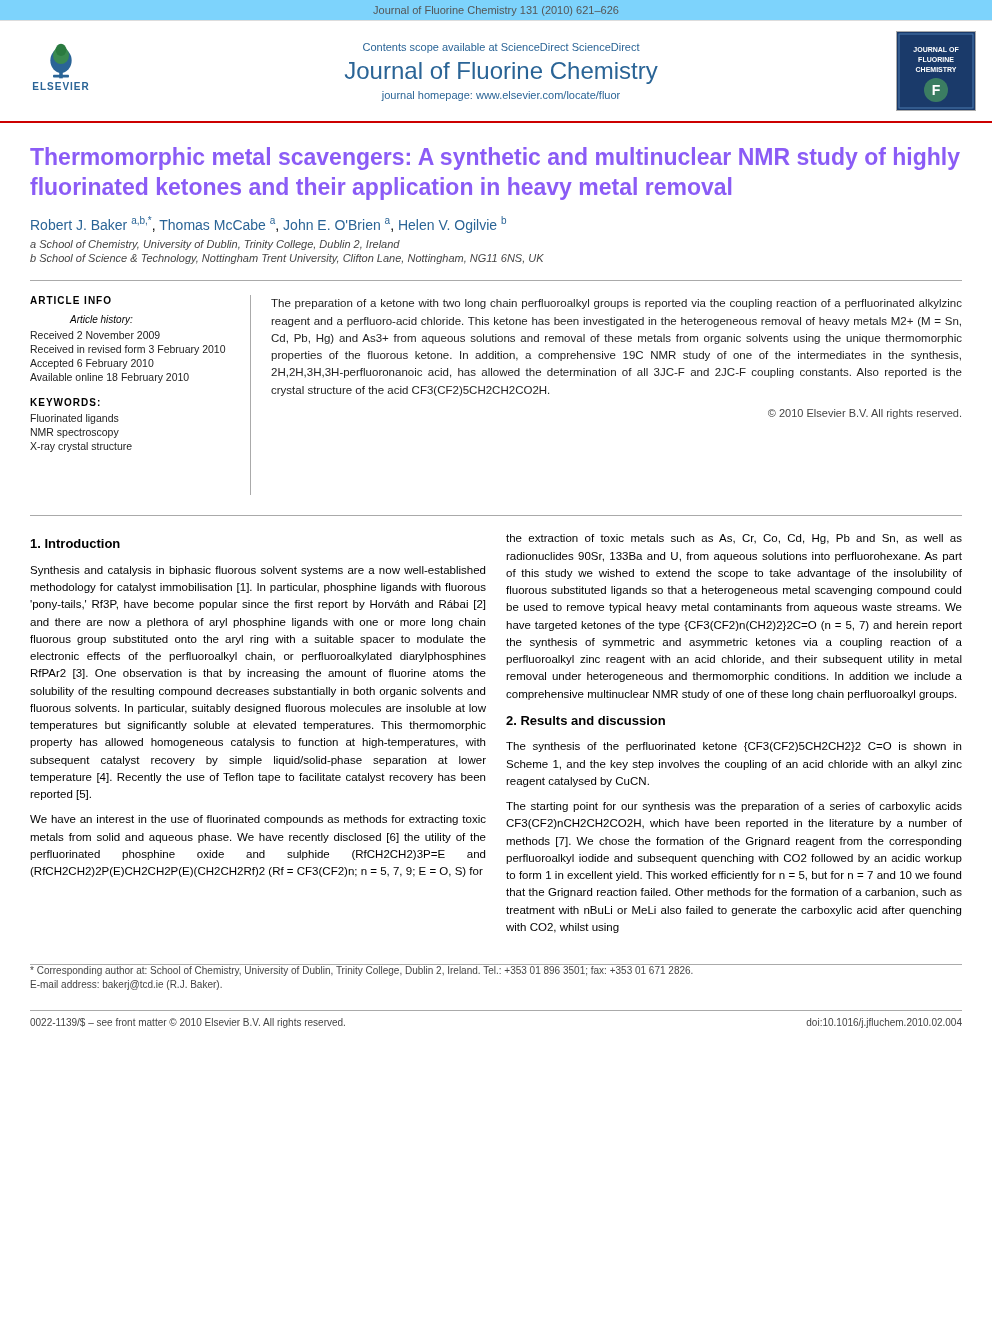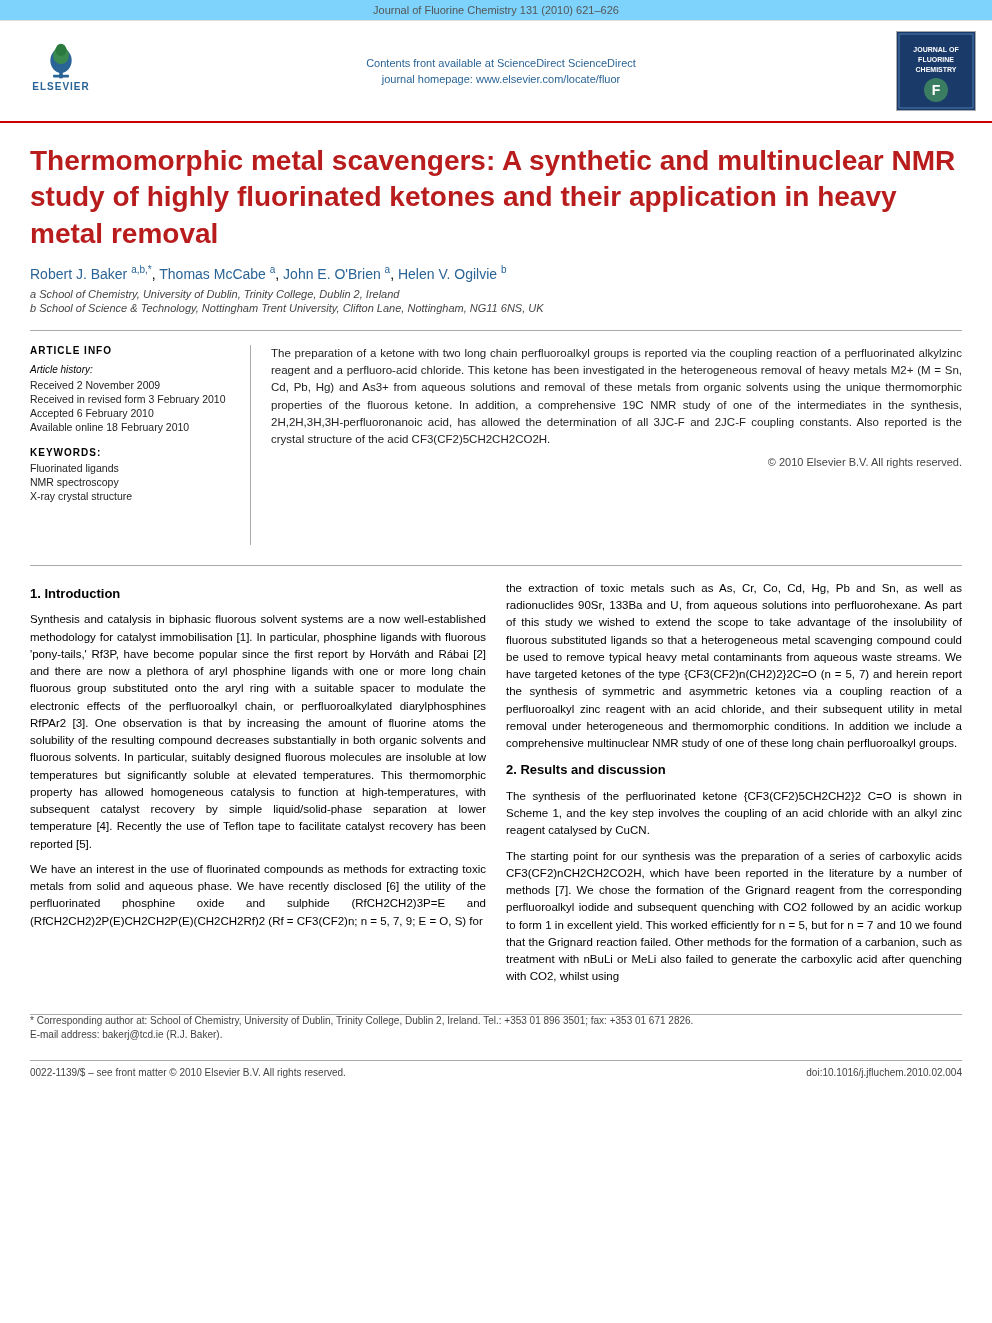--- a/index.html
+++ b/index.html
@@ -81,23 +81,23 @@
       font-weight: bold;
     }
 
     
     .article-container {
       padding: 20px 30px;
     }
 
     
     .article-title {
-      font-size: 28px;
-      font-weight: bold;
-      color: #b91c1c;
+      font-size: 23px;
+      font-weight: bold;
+      color: #8b5cf6;
       margin-bottom: 12px;
       line-height: 1.3;
     }
 
     
     .authors {
       font-size: 14px;
       margin-bottom: 6px;
       color: #000;
     }
@@ -140,20 +140,21 @@
       font-weight: bold;
       letter-spacing: 1px;
       text-transform: uppercase;
       margin-bottom: 8px;
     }
     .article-info .subsection-title {
       font-size: 10px;
       font-style: italic;
       margin-bottom: 4px;
       margin-top: 8px;
+      margin-left: 40px;
     }
     .article-info p {
       font-size: 10.5px;
       margin-bottom: 2px;
       color: #222;
     }
     .article-info .keywords-title {
       font-size: 10px;
       font-weight: bold;
       letter-spacing: 1px;
@@ -268,23 +269,24 @@
       <ellipse cx="25" cy="16" rx="9" ry="10" fill="#3a8a50"></ellipse>
       <ellipse cx="25" cy="10" rx="6" ry="7" fill="#2a7a40"></ellipse>
 
       <rect x="16" y="38" width="18" height="3" rx="1" fill="#2a6496"></rect>
     </svg>
     <span class="elsevier-text">ELSEVIER</span>
   </div>
 
   <div class="header-center">
     <div class="contents-link">
-      <span>Contents front available at ScienceDirect</span>
+      <span>Contents scope available at ScienceDirect</span>
       <a href="#">ScienceDirect</a>
     </div>
+    <div class="journal-title">Journal of Fluorine Chemistry</div>
     <div class="journal-homepage">journal homepage: www.elsevier.com/locate/fluor</div>
   </div>
 
   <div class="journal-cover">
     <svg width="78" height="78" viewBox="0 0 78 78">
       <rect width="78" height="78" fill="#1a3a6a"></rect>
       <rect x="2" y="2" width="74" height="74" fill="none" stroke="#4a7ab0" stroke-width="1"></rect>
       <text x="39" y="20" text-anchor="middle" fill="white" font-size="7" font-weight="bold">JOURNAL OF</text>
       <text x="39" y="30" text-anchor="middle" fill="white" font-size="7" font-weight="bold">FLUORINE</text>
       <text x="39" y="40" text-anchor="middle" fill="white" font-size="7" font-weight="bold">CHEMISTRY</text>

